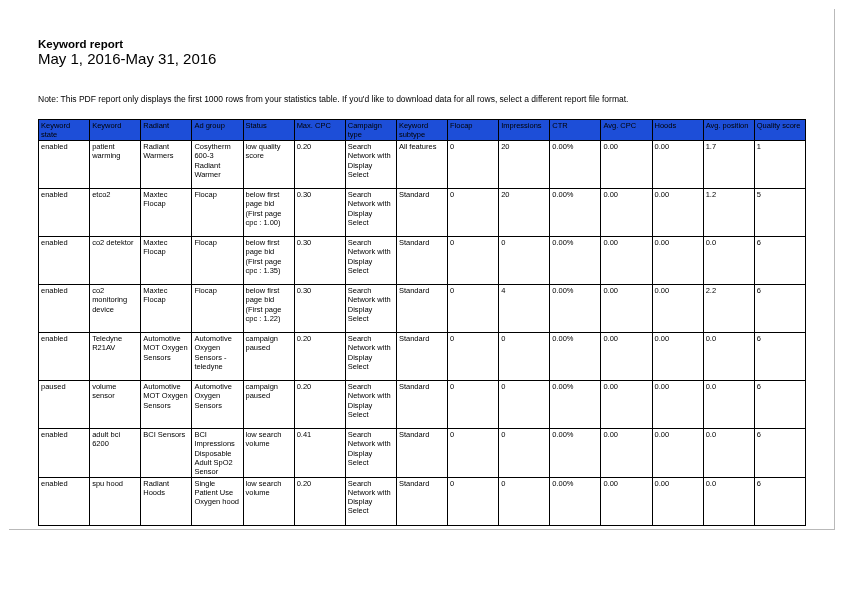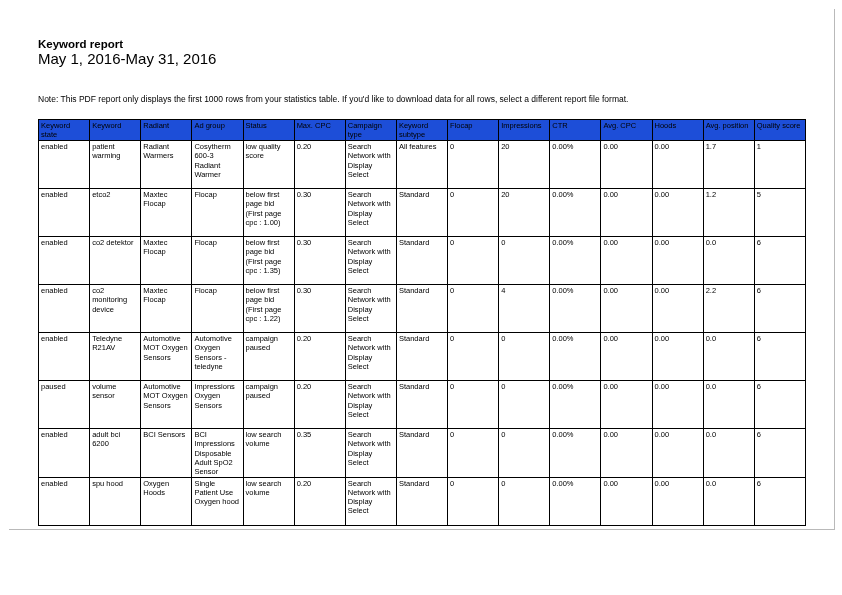--- a/index.html
+++ b/index.html
@@ -175,54 +175,54 @@
           <td>0.00%</td>
           <td>0.00</td>
           <td>0.00</td>
           <td>0.0</td>
           <td>6</td>
         </tr>
         <tr>
           <td>paused</td>
           <td>volume sensor</td>
           <td>Automotive MOT Oxygen Sensors</td>
-          <td>Impressions Oxygen Sensors</td>
+          <td>Automotive Oxygen Sensors</td>
           <td>campaign paused</td>
           <td>0.20</td>
           <td>Search Network with Display Select</td>
           <td>Standard</td>
           <td>0</td>
           <td>0</td>
           <td>0.00%</td>
           <td>0.00</td>
           <td>0.00</td>
           <td>0.0</td>
           <td>6</td>
         </tr>
         <tr>
           <td>enabled</td>
           <td>adult bci 6200</td>
           <td>BCI Sensors</td>
           <td>BCI Impressions Disposable Adult SpO2 Sensor</td>
           <td>low search volume</td>
-          <td>0.35</td>
+          <td>0.41</td>
           <td>Search Network with Display Select</td>
           <td>Standard</td>
           <td>0</td>
           <td>0</td>
           <td>0.00%</td>
           <td>0.00</td>
           <td>0.00</td>
           <td>0.0</td>
           <td>6</td>
         </tr>
         <tr>
           <td>enabled</td>
           <td>spu hood</td>
-          <td>Oxygen Hoods</td>
+          <td>Radiant Hoods</td>
           <td>Single Patient Use Oxygen hood</td>
           <td>low search volume</td>
           <td>0.20</td>
           <td>Search Network with Display Select</td>
           <td>Standard</td>
           <td>0</td>
           <td>0</td>
           <td>0.00%</td>
           <td>0.00</td>
           <td>0.00</td>

